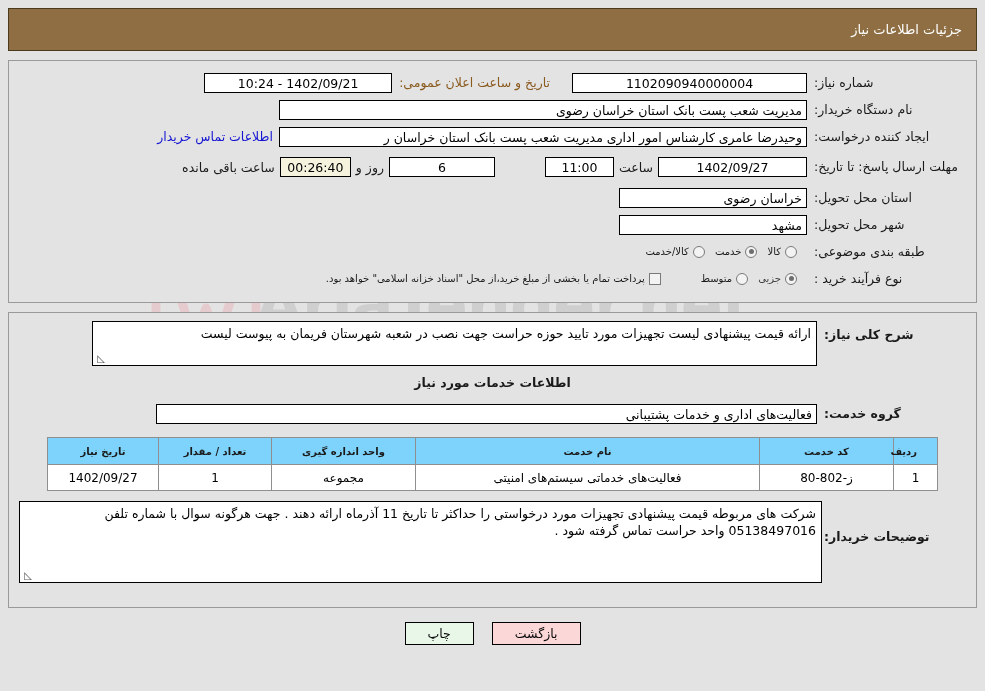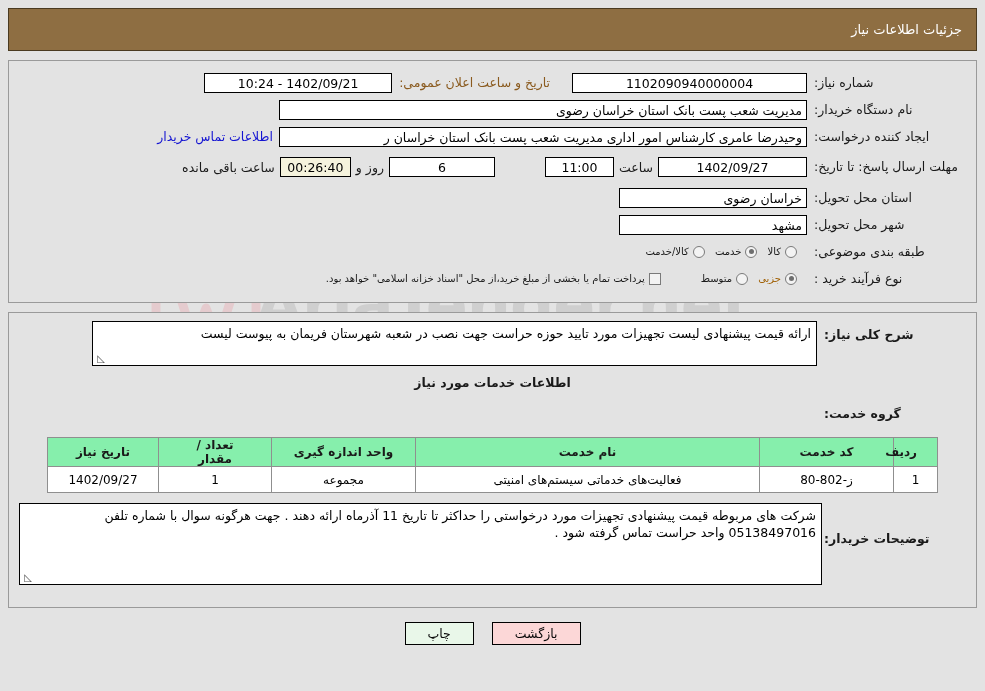--- a/index.html
+++ b/index.html
@@ -163,21 +163,21 @@
     box-sizing: border-box;
     display: inline-block;
     vertical-align: middle;
     margin: 0 8px 0 4px;
   }
   .opt-label {
     font-size: 10px;
     color: #1a1a1a;
     vertical-align: middle;
   }
-  .opt-label.sel { color: #a16207; }
+  .opt-label.sel { color: #404040; }
 
   
   .ta-wrap { display: flex; align-items: flex-start; }
   .ta {
     border: 1px solid #000000;
     background: #ffffff;
     box-sizing: border-box;
     font-size: 12.5px;
     line-height: 17px;
     color: #000000;
@@ -204,23 +204,23 @@
 
   
   table.tbl {
     border-collapse: collapse;
     width: 890px;
     margin: 10px auto 0 auto;
     background: #ffffff;
     table-layout: fixed;
   }
   table.tbl th {
-    background: #86efac;
+    background: #7dd3fc;
     border: 1px solid #8f8f8f;
-    font-size: 12px;
+    font-size: 10px;
     font-weight: bold;
     color: #1a1a1a;
     height: 26px;
     padding: 0 20px;
   }
   table.tbl td {
     background: #ffffff;
     border: 1px solid #8f8f8f;
     font-size: 12px;
     color: #000000;
@@ -337,20 +337,21 @@
       <div class="ta" style="width:725px;height:45px;text-align:right;">
         <span>ارائه قیمت پیشنهادی لیست تجهیزات مورد تایید حوزه حراست جهت نصب در شعبه شهرستان فریمان به پیوست لیست</span>
         <span class="grip">◺</span>
       </div>
     </div>
 
     <div class="sec-title">اطلاعات خدمات مورد نیاز</div>
 
     <div class="row" style="margin-top:10px;">
       <div class="lbl bold" style="width:142px;text-align:left;padding-left:7px;">گروه خدمت:</div>
+      <div class="fld right" style="width:661px;">فعالیت‌های اداری و خدمات پشتیبانی</div>
     </div>
 
     <table class="tbl">
       <colgroup>
         <col style="width:44px;">
         <col style="width:134px;">
         <col style="width:344px;">
         <col style="width:144px;">
         <col style="width:113px;">
         <col style="width:111px;">

